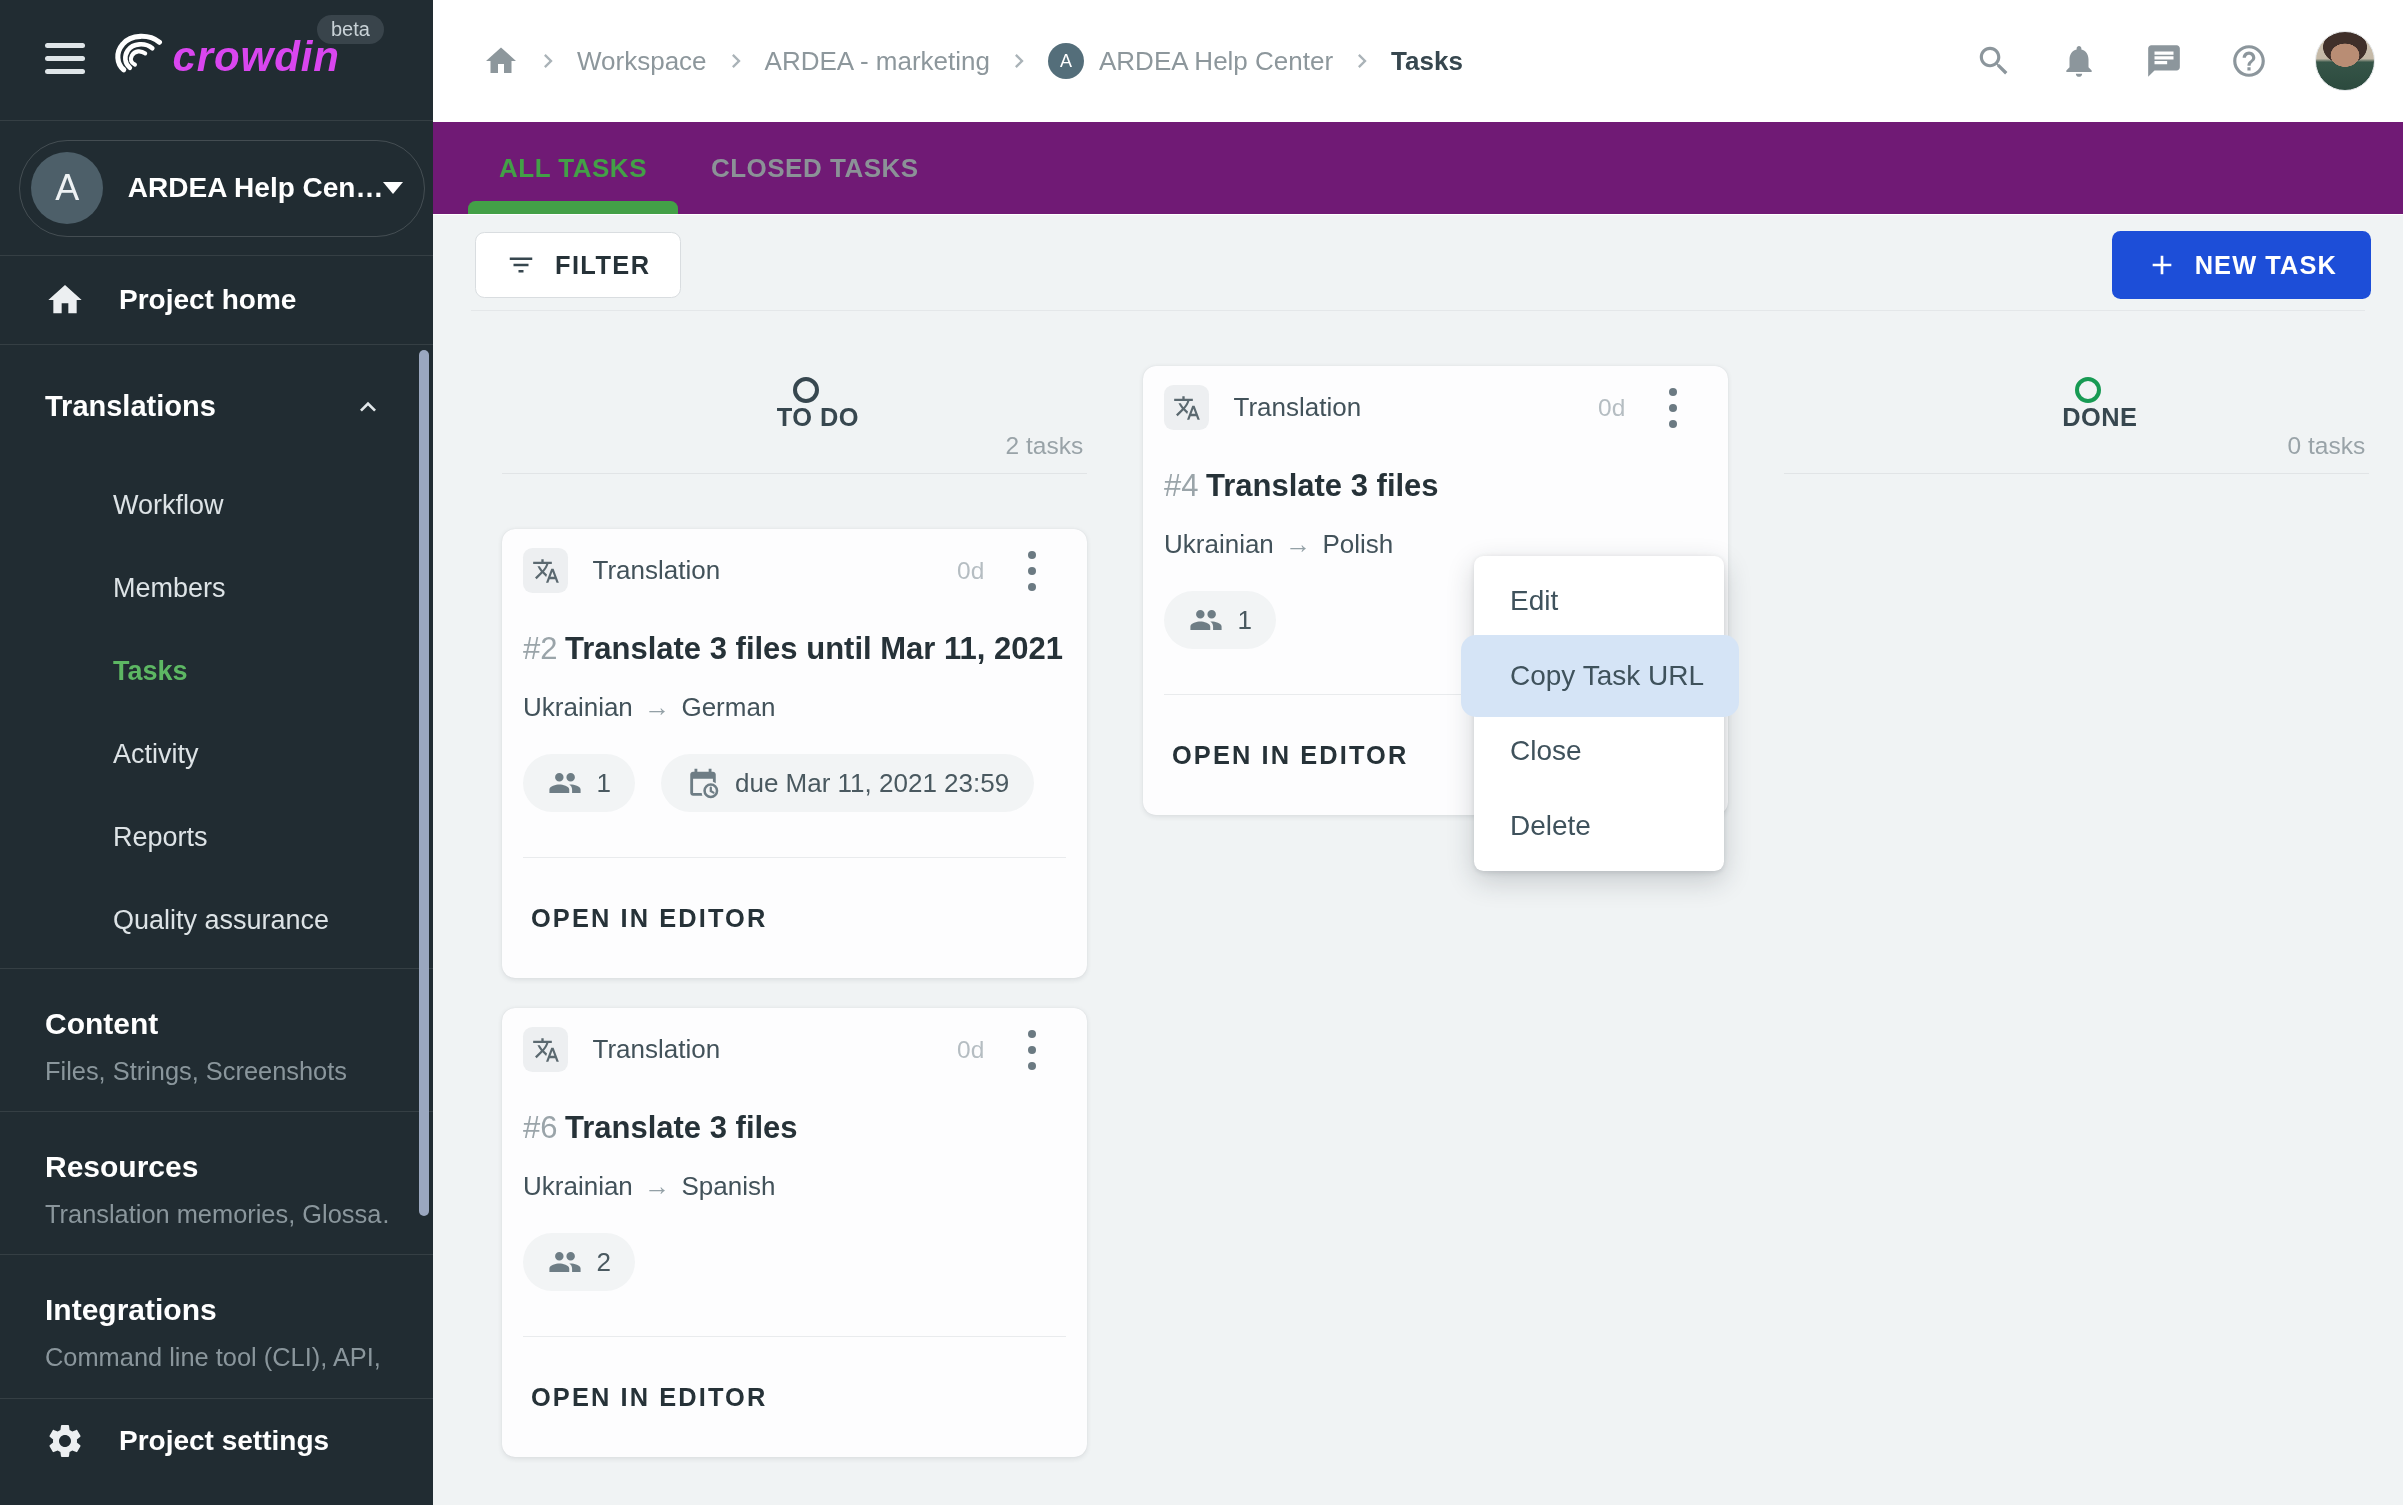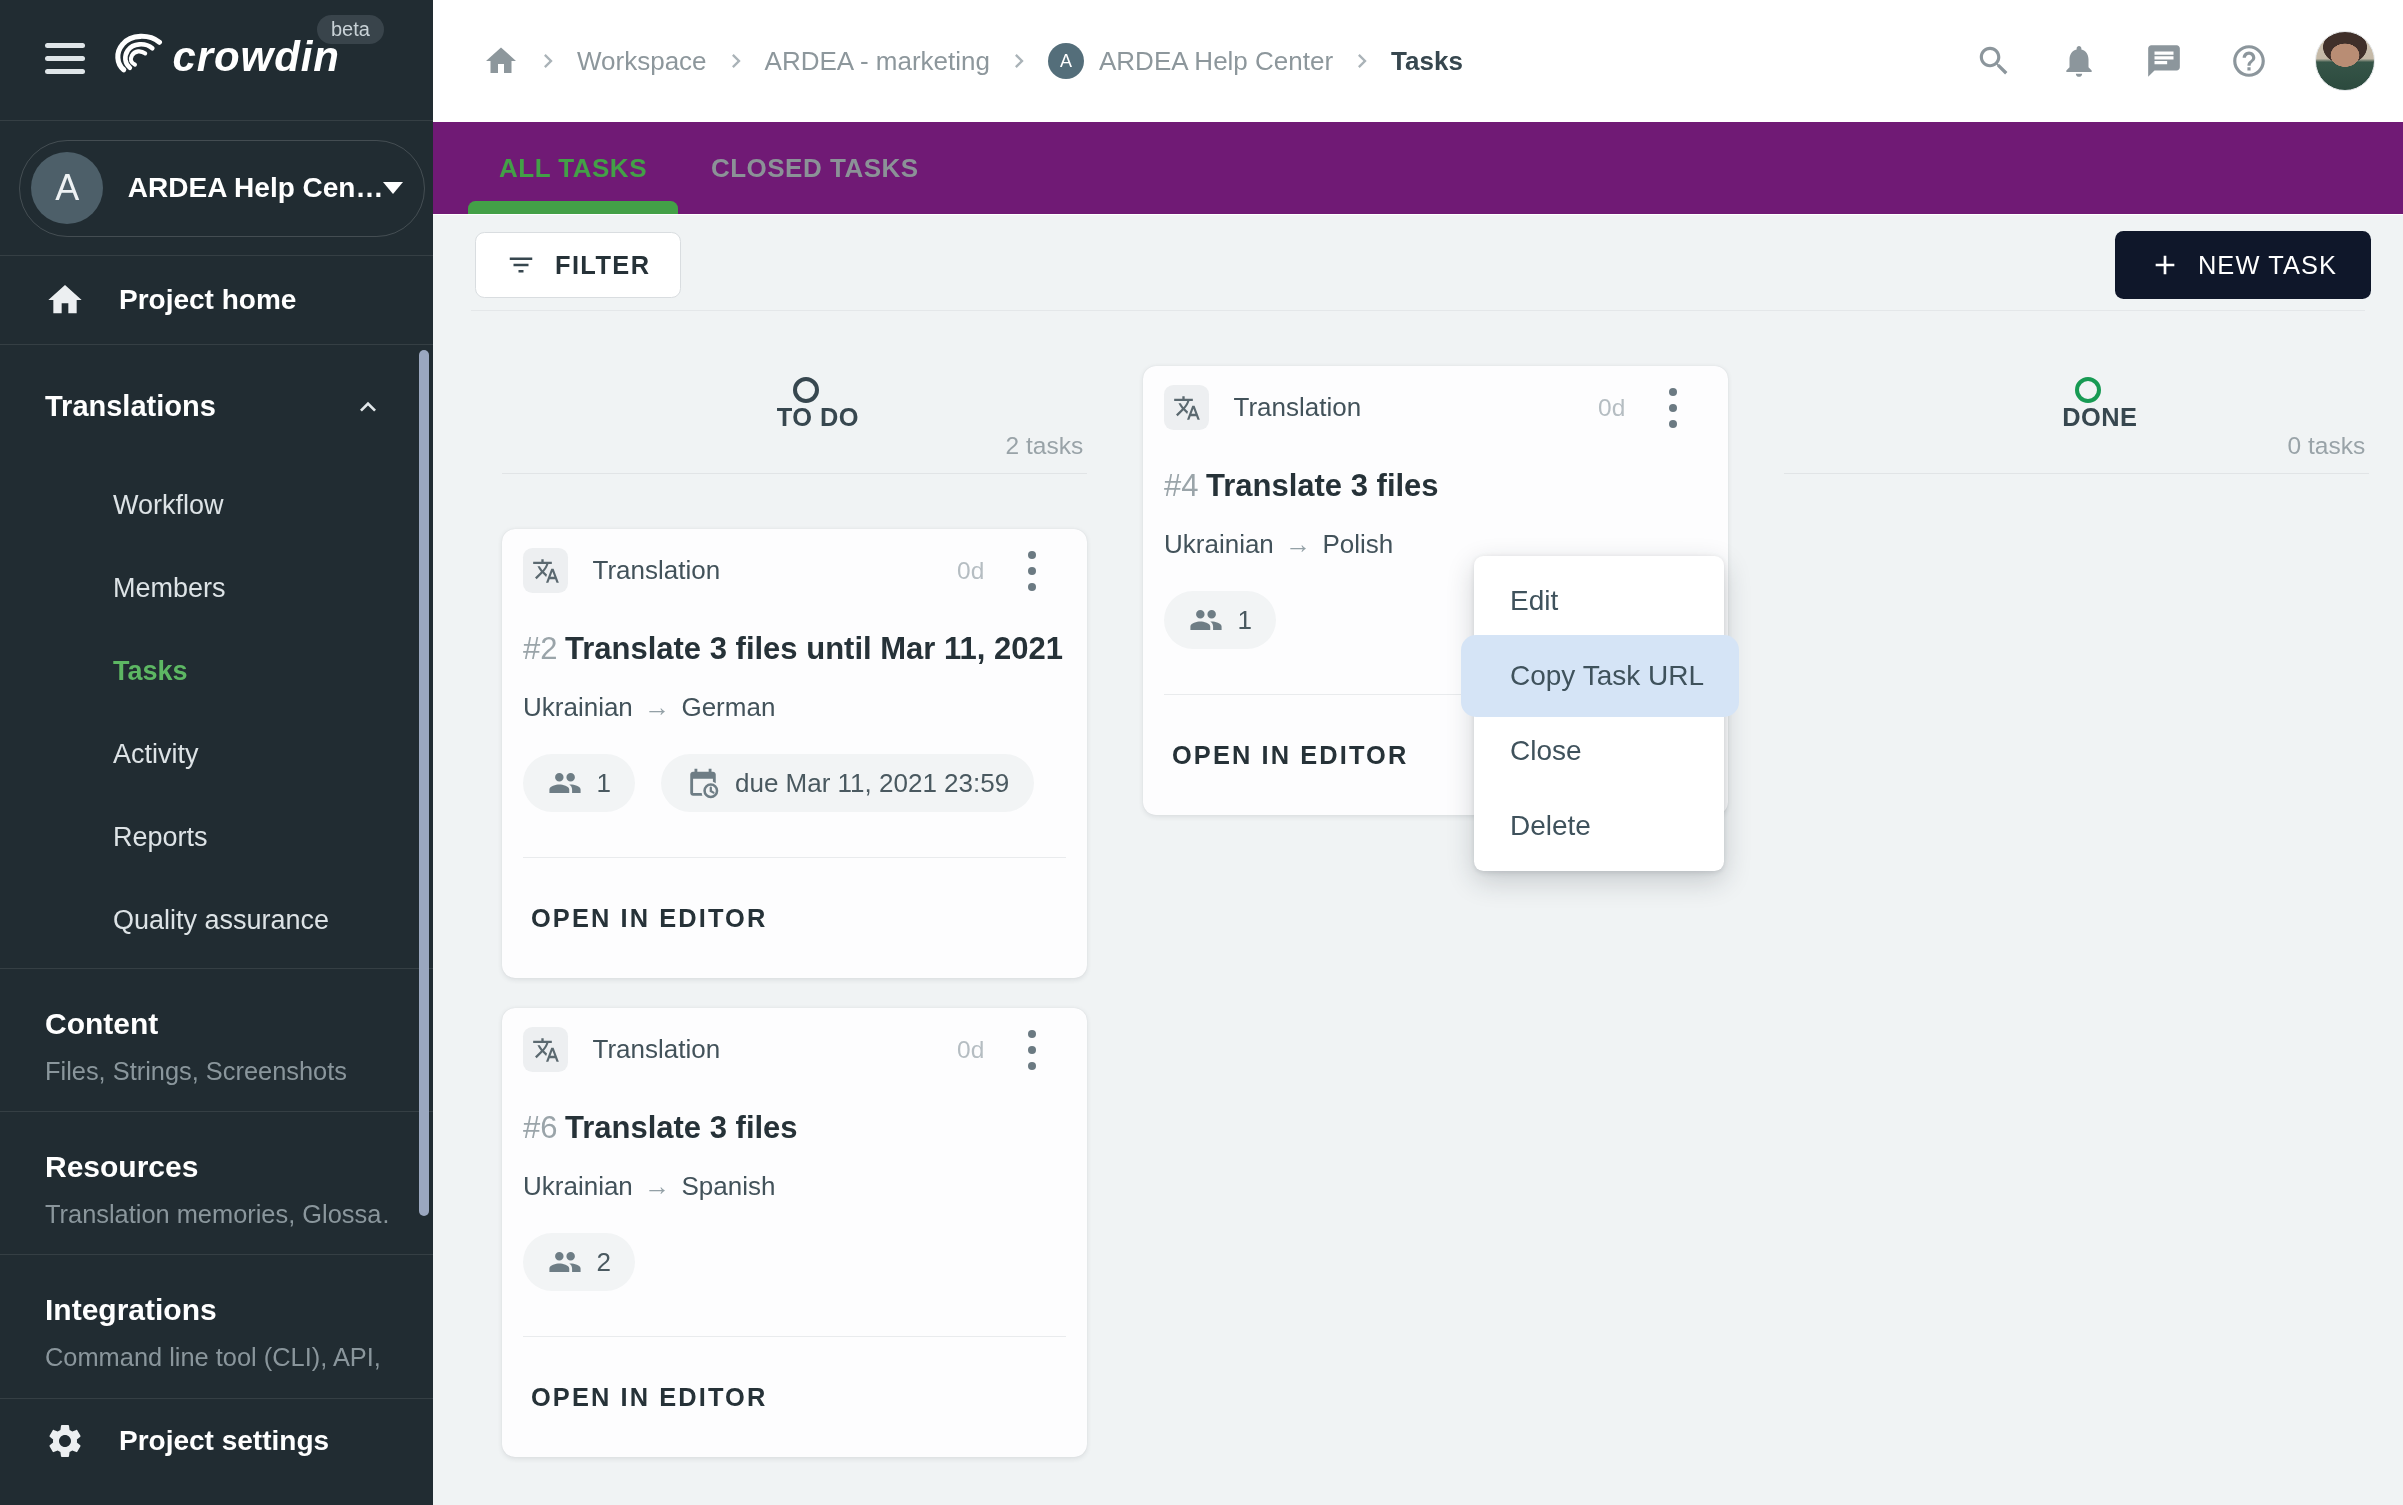--- a/index.html
+++ b/index.html
@@ -16,21 +16,21 @@
   .sidebar {
     position: absolute; left: 0; top: 0; width: 433px; height: 1506px;
     background: #212c32; color: #fff; z-index: 2;
   }
   .side-header { height: 121px; border-bottom: 0.9px solid rgba(255,255,255,.09); position: relative; }
   .hamburger { position: absolute; left: 45px; top: 43px; width: 40px; cursor: pointer; }
   .hamburger i { display: block; height: 4.7px; background: #dfe5e8; border-radius: 2.8px; margin-bottom: 8.5px; }
   .hamburger i:last-child { margin-bottom: 0; }
   .logo { position: absolute; left: 109px; top: 32px; display: flex; align-items: center; }
   .logo-mark { width: 56px; height: 49px; margin-right: 7.5px; }
-  .logo-text { font-size: 42px; font-weight: 800; font-style: italic; letter-spacing: 0.9px; color: #ffffff; }
+  .logo-text { font-size: 42px; font-weight: 800; font-style: italic; letter-spacing: 0.9px; color: #d946ef; }
   .beta-badge {
     position: absolute; left: 317px; top: 15px; height: 29px; padding: 0 14px;
     background: #39444b; border-radius: 15px; font-size: 20px; color: #c9d2d7;
     display: flex; align-items: center;
   }
   .proj-wrap { height: 135px; border-bottom: 0.9px solid rgba(255,255,255,.09); display: flex; align-items: center; padding: 0 49px 0 19px; }
   .project-pill {
     flex: 0 0 365px; height: 97px; border: 1.9px solid rgba(255,255,255,.16); border-radius: 49px;
     display: flex; align-items: center; padding: 0 21px 0 11.3px; cursor: pointer;
   }
@@ -89,22 +89,22 @@
   .tab.active .tab-underline { position: absolute; left: 0; right: 0; bottom: 0; height: 13px; background: #43a047; border-radius: 7.5px 7.5px 0 0; }
 
   .content { position: absolute; top: 215px; left: 0; right: 0; bottom: 0; background: #f0f3f4; }
   .toolbar { display: flex; align-items: center; justify-content: space-between; padding: 16px 32px 0 42px; }
   .filter-btn {
     height: 66px; padding: 0 30px; background: #fff; border: 1.9px solid #d9dde0; border-radius: 9.4px;
     display: flex; align-items: center; font-size: 25.4px; font-weight: 600; letter-spacing: 1.4px; color: #263238; cursor: pointer;
   }
   .filter-btn svg { width: 30px; height: 30px; margin-right: 19px; color: #37474f; }
   .newtask-btn {
-    height: 68px; padding: 0 34px; background: #0f172a; border: none; border-radius: 8.5px;
-    display: flex; align-items: center; font-size: 25.4px; font-weight: 400; letter-spacing: 1.1px; color: #fff; cursor: pointer;
+    height: 68px; padding: 0 34px; background: #1d4ed8; border: none; border-radius: 8.5px;
+    display: flex; align-items: center; font-size: 25.4px; font-weight: 700; letter-spacing: 1.1px; color: #fff; cursor: pointer;
     font-family: "Liberation Sans", sans-serif;
   }
   .newtask-btn svg { width: 32px; height: 32px; margin-right: 17px; color: #fff; }
   .toolbar-divider { border: none; border-top: 1.9px solid #e4e7e9; margin: 11.3px 38px 0; }
 
   .board { display: flex; gap: 56px; padding: 0 34px 0 69px; }
   .board-col { flex: 1; min-width: 0; }
   .col-head { display: flex; align-items: center; padding: 66px 3.8px 13px 26px; border-bottom: 1.9px solid #e1e4e6; flex-direction: column; }
   .status-ring { width: 26px; height: 26px; border-radius: 50%; border: 4.7px solid #37474f; flex: 0 0 auto; }
   .ring-todo { border-color: #37474f; }

